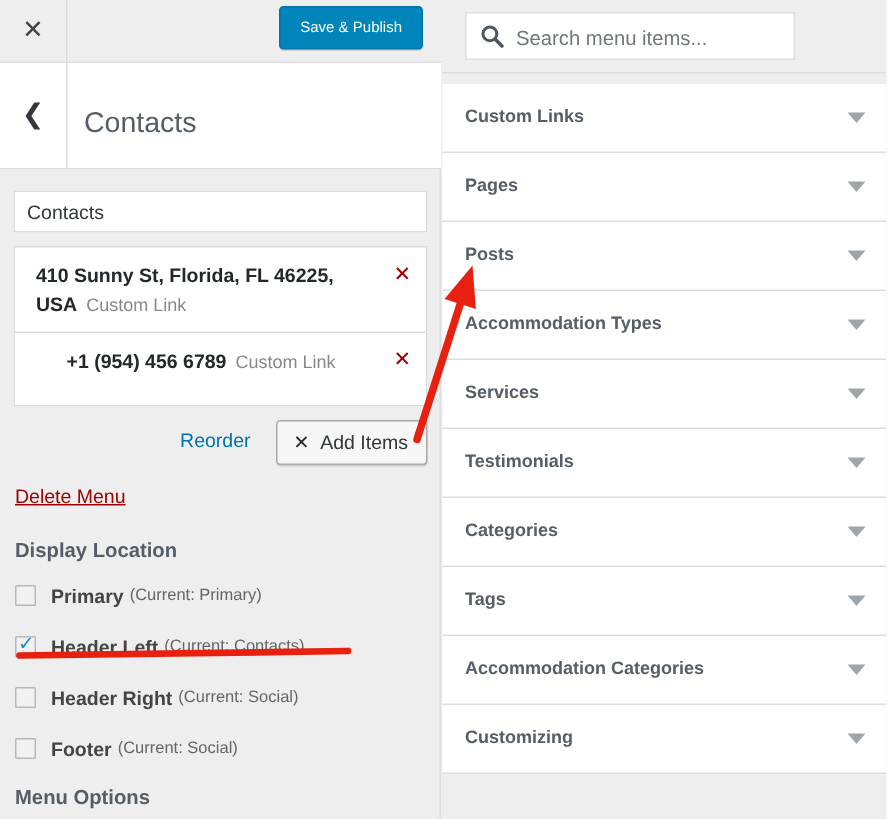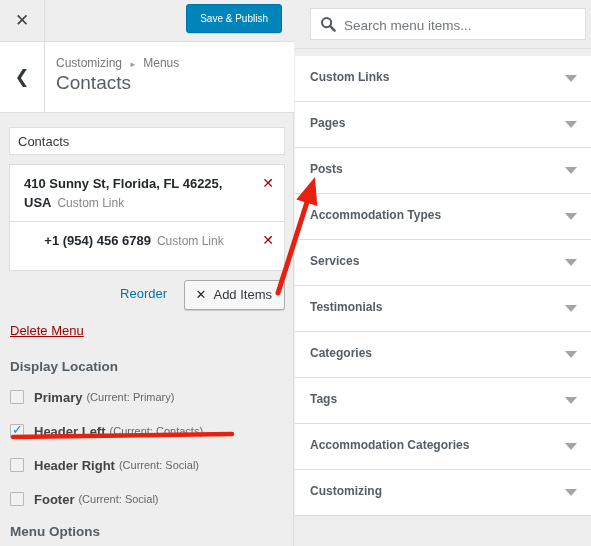--- a/index.html
+++ b/index.html
@@ -317,21 +317,21 @@
     width: 296px;
     height: 49px;
     background: #eeeeee;
     border-bottom: 1px solid #dddddd;
     box-sizing: border-box;
   }
   .search-box {
     position: absolute;
     left: 15px;
     top: 8px;
-    width: 276px;
+    width: 220px;
     height: 32px;
     background: #ffffff;
     border: 1px solid #dddddd;
     box-sizing: border-box;
   }
   .search-icon {
     position: absolute;
     left: 9px;
     top: 7px;
     width: 16px;
@@ -408,25 +408,20 @@
       </div>
       <div class="save-btn">
         <span>Save &amp; Publish</span>
       </div>
     </div>
 
     <div class="cust-header">
       <div class="back-cell">
         <span class="back-chevron">❮</span>
       </div>
-      <div class="breadcrumb">
-        <span>Customizing</span>
-        <span class="sep">▸</span>
-        <span>Menus</span>
-      </div>
       <div class="panel-title">Contacts</div>
     </div>
 
     <input class="menu-name-field" type="text" value="Contacts" placeholder="Menu Name" style="">
 
     <div class="menu-items">
       <div class="menu-item-row mi-row-1">
         <span class="mi-title">410 Sunny St, Florida, FL 46225, USA</span><span class="mi-type">Custom Link</span>
         <span class="mi-del">✕</span>
       </div>

